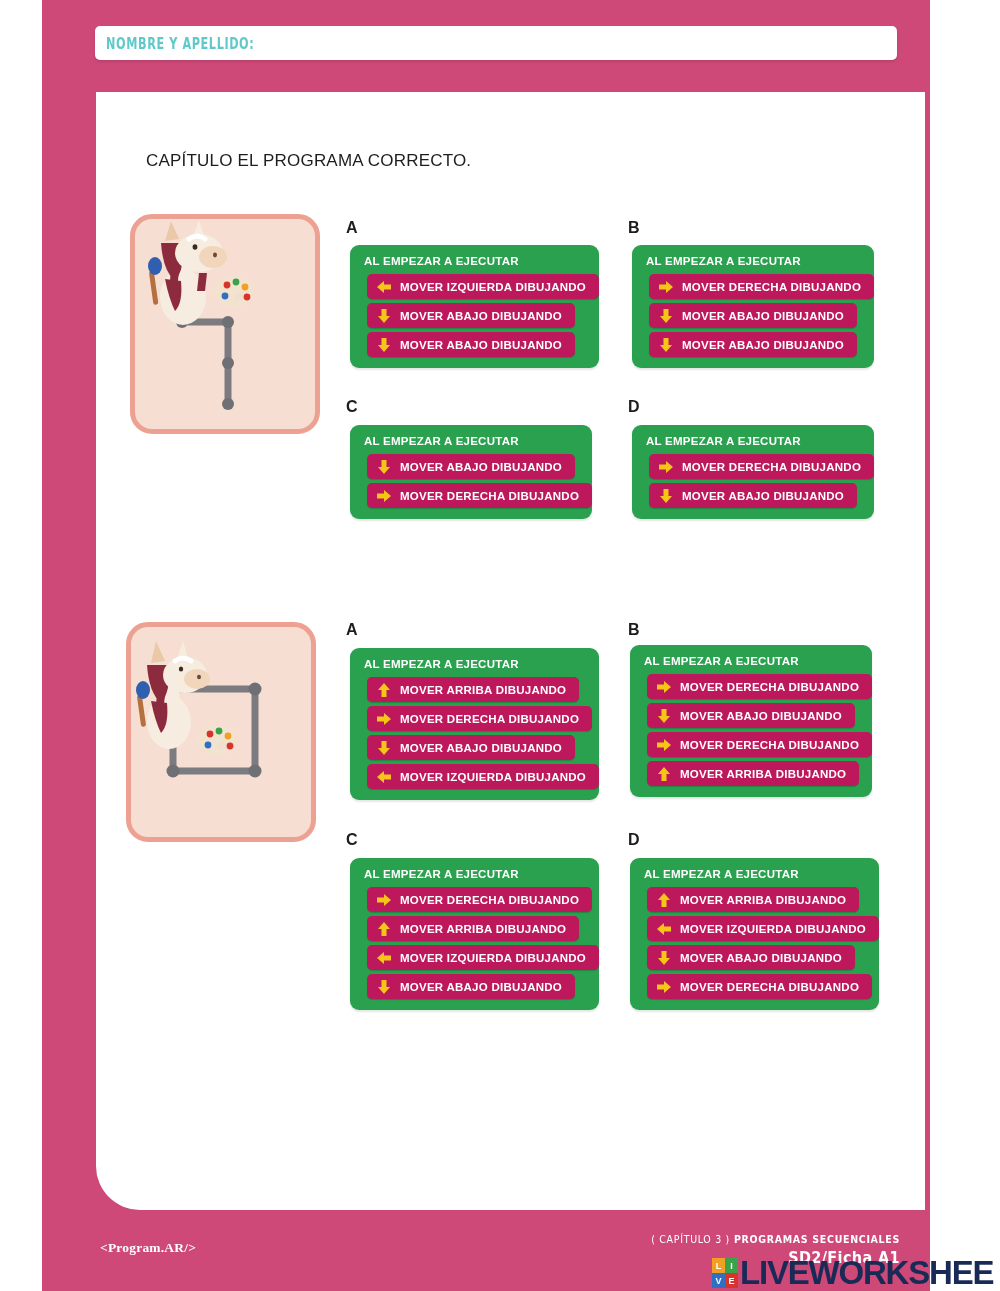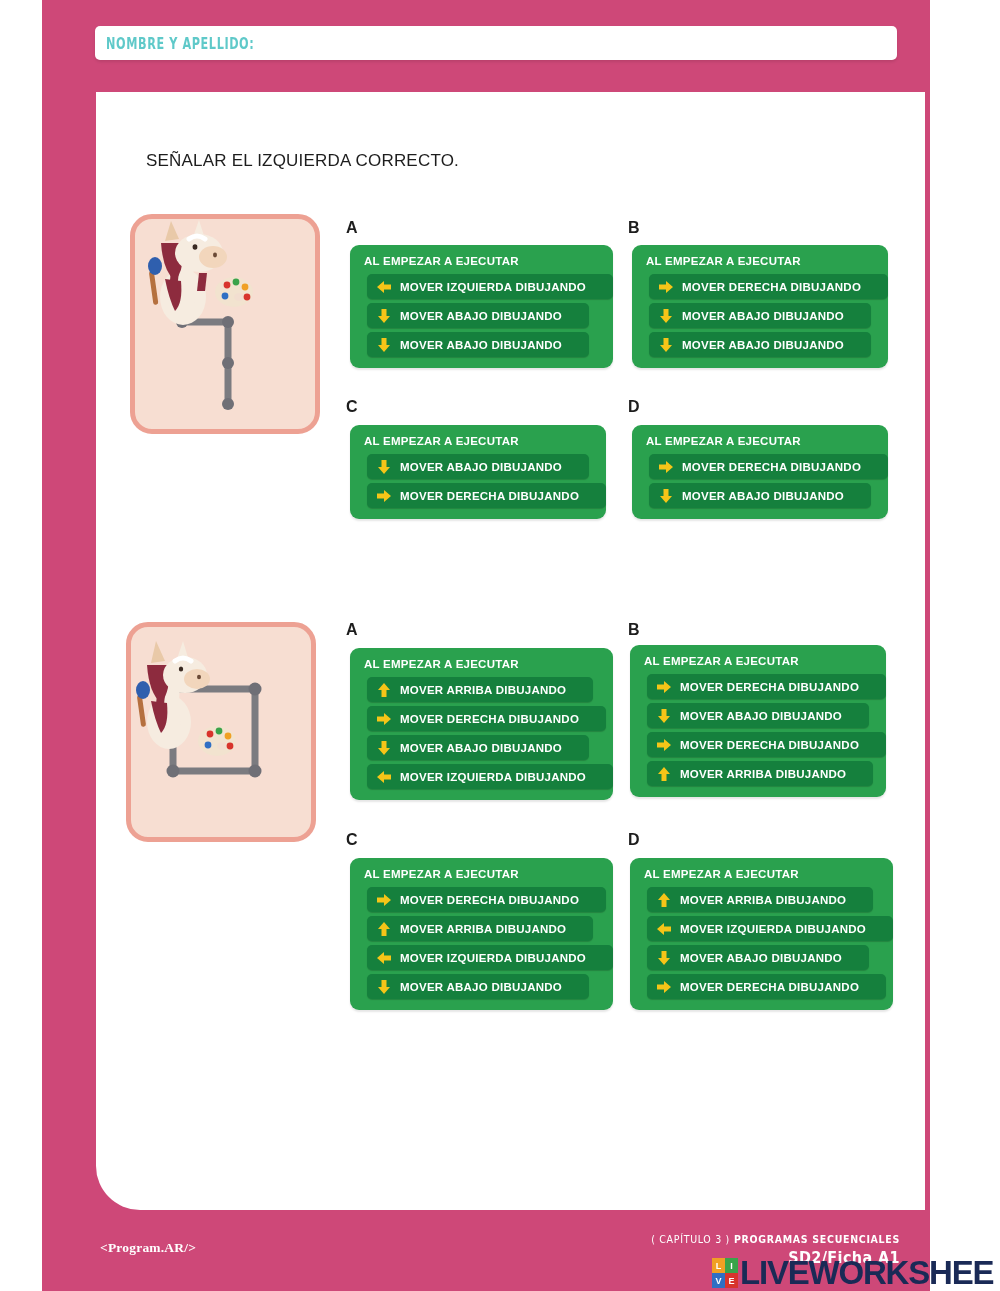--- a/index.html
+++ b/index.html
@@ -135,25 +135,25 @@
     letter-spacing: 0.25px;
     padding: 4px 30px 7px 14px;
     white-space: nowrap;
   }
   .prog-rows { padding-left: 17px; }
   .blk {
     position: relative;
     display: flex;
     align-items: center;
     height: 25px;
-    background: #15803d;
+    background: #be185d;
     border-radius: 5px;
     margin-bottom: 4px;
     padding-left: 7px;
-    padding-right: 27px;
+    padding-right: 13px;
     box-shadow: 0 1px 1px rgba(0,0,0,0.18);
     width: max-content;
   }
   .blk:last-child { margin-bottom: 0; }
   .blk-label {
     color: #ffffff;
     font-size: 11.5px;
     font-weight: 700;
     letter-spacing: 0.25px;
     white-space: nowrap;
@@ -238,21 +238,21 @@
 
   <div class="pink-panel"></div>
 
   <div class="name-field">
     <span class="name-label">NOMBRE Y APELLIDO:</span>
     <input class="name-input" type="text" value="" placeholder="" style="">
   </div>
 
   <div class="content-card"></div>
 
-  <div class="q3-line2">SEÑALAR EL IZQUIERDA CORRECTO.</div>
+  <div class="q3-line2">CAPÍTULO EL PROGRAMA CORRECTO.</div>
 
   <div class="illus illus-3">
     <div class="illus-inner">
       <svg width="180" height="210" viewBox="0 0 180 210">
 
         <g stroke="#7b7b80" stroke-width="7" stroke-linecap="round" fill="none">
           <path d="M 47 103 L 93 103 L 93 185"></path>
         </g>
         <circle cx="47" cy="103" r="6" fill="#6f6f76"></circle>
         <circle cx="93" cy="103" r="6" fill="#6f6f76"></circle>

